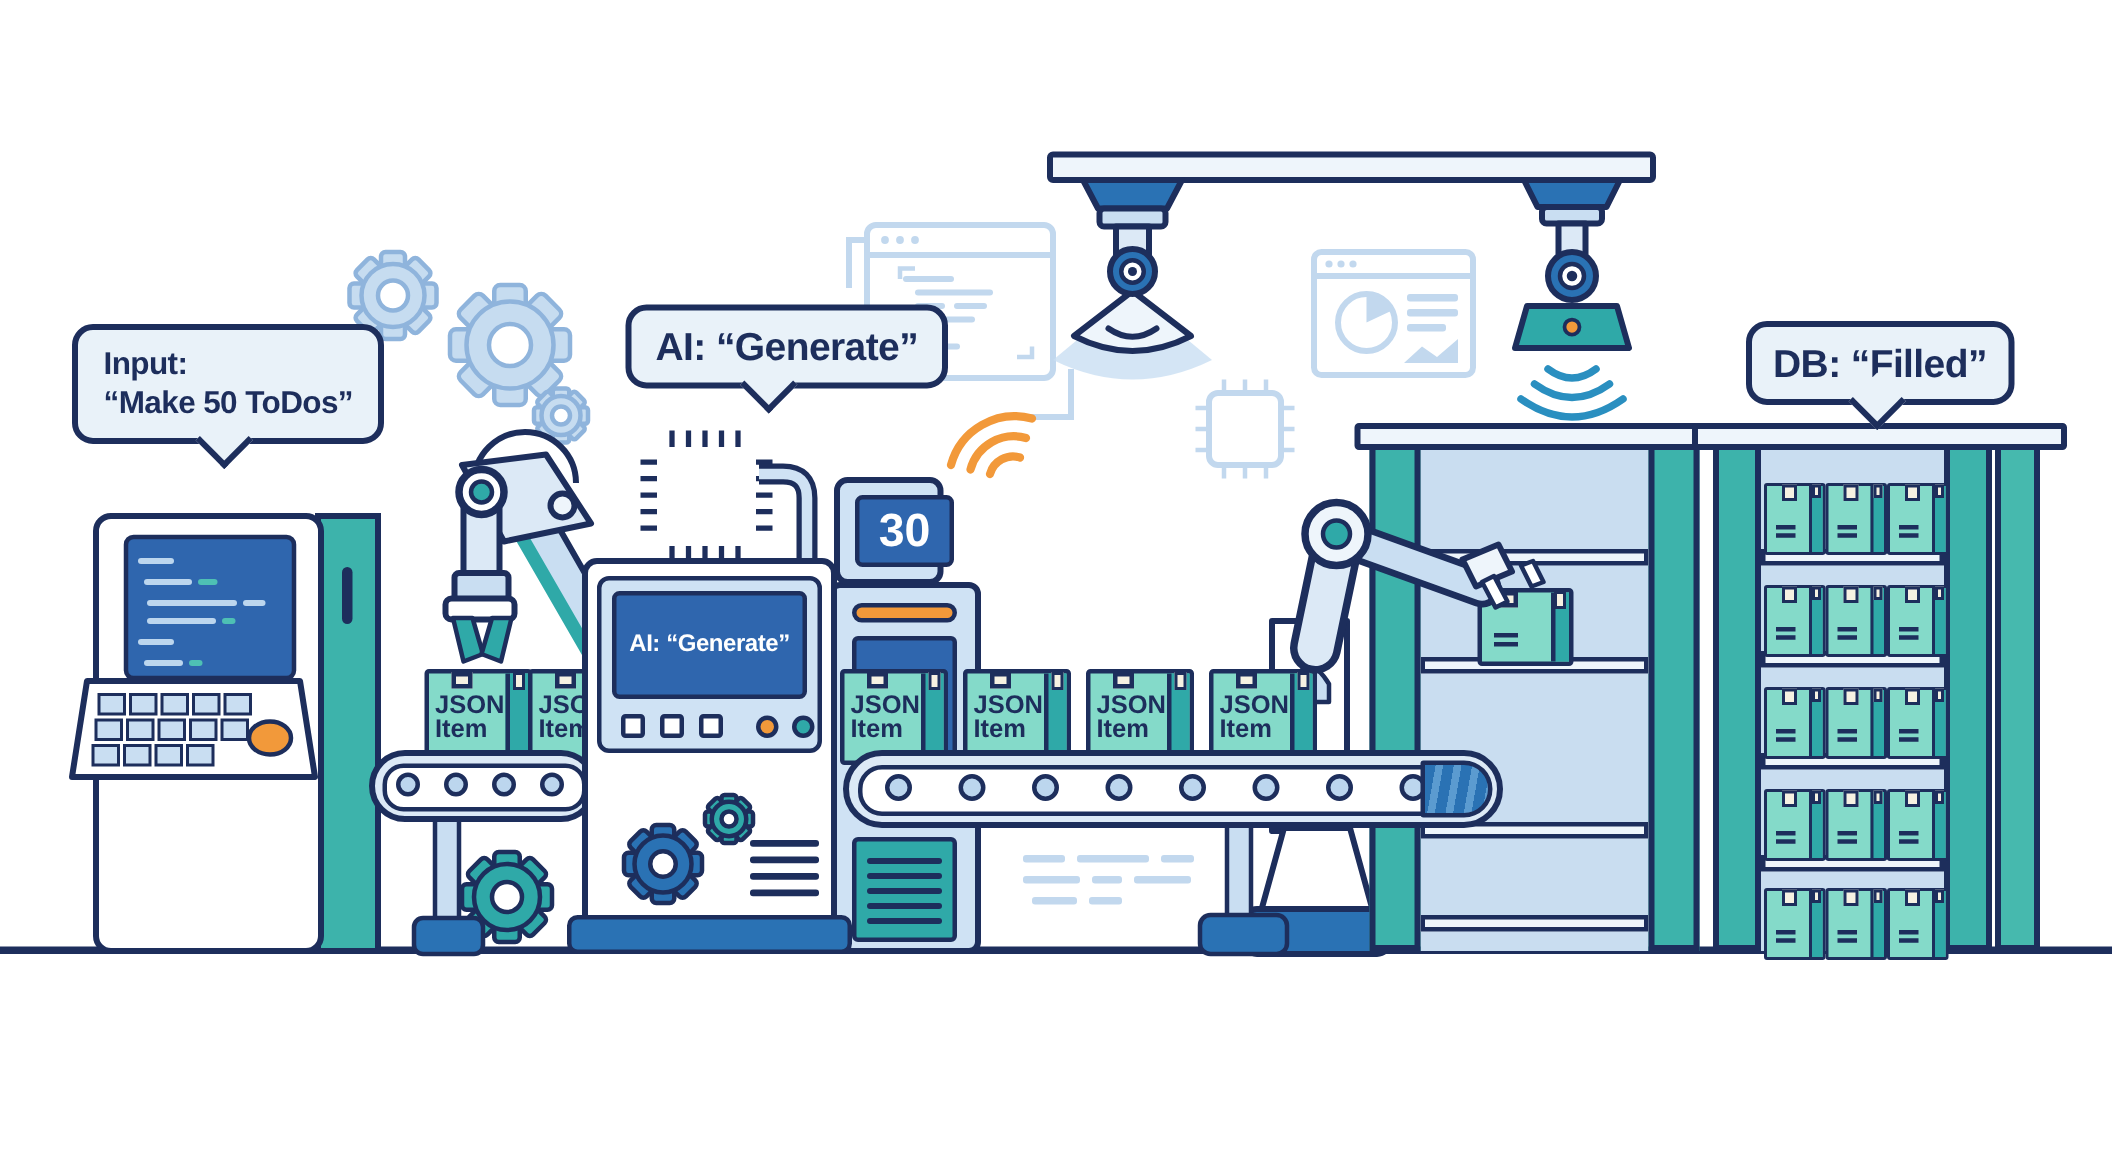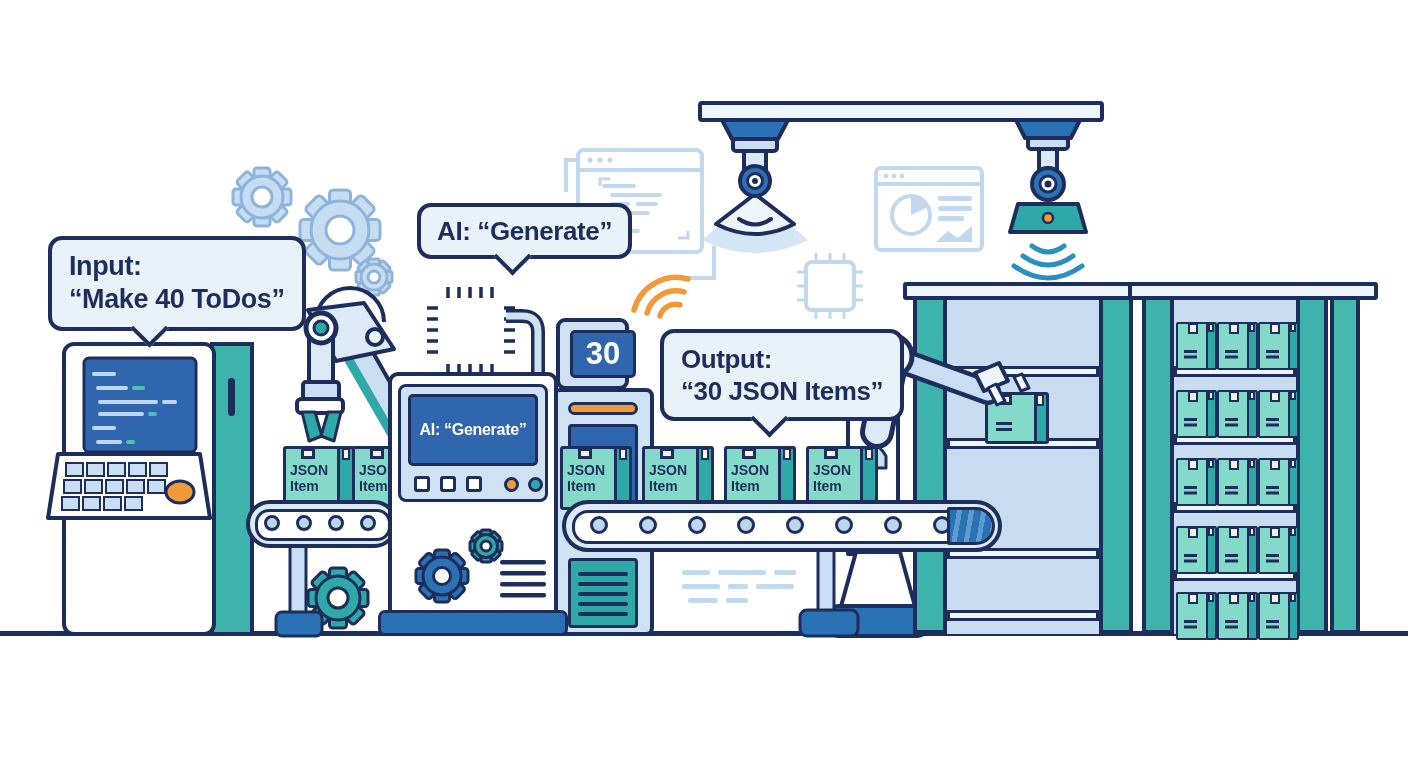--- a/index.html
+++ b/index.html
@@ -20,21 +20,21 @@
           border-right:4px solid var(--navy);border-bottom:4px solid var(--navy);
           transform:rotate(45deg);}
   .b-title{font-weight:700;}
   .b-quote{font-weight:700;}
   
   .jbox{position:absolute;z-index:3;width:66px;height:58px;background:var(--mint);
         border:3px solid var(--navy);border-radius:3px;}
   .jb-stripe{right:0;top:0;bottom:0;width:15px;background:var(--teal);border-left:3px solid var(--navy);}
   .jb-notch{left:15px;top:-1px;width:14px;height:11px;background:var(--cream);border:3px solid var(--navy);}
   .jb-snotch{right:2px;top:-1px;width:8px;height:12px;background:var(--cream);border:2.5px solid var(--navy);}
-  .jb-text{left:4px;top:13px;font-size:14px;font-weight:700;line-height:16px;color:var(--navy);position:absolute;}
+  .jb-text{left:4px;top:13px;font-size:17px;font-weight:700;line-height:16px;color:var(--navy);position:absolute;}
   .jb-text span{display:block;}
   .gbox{width:58px;height:48px;}
   .gdash{left:8px;top:27px;width:16px;height:3px;background:var(--navy);box-shadow:0 6px 0 var(--navy);}
   
   .dbox{position:absolute;width:37px;height:44px;background:var(--mint);border:2.5px solid var(--navy);border-radius:2px;}
   .dn{left:10px;top:-1px;width:10px;height:11px;background:var(--cream);border:2.5px solid var(--navy);}
   .ds{right:0;top:0;bottom:0;width:9px;background:var(--teal);border-left:2.5px solid var(--navy);}
   .dn2{right:1px;top:-1px;width:6px;height:9px;background:var(--cream);border:2px solid var(--navy);}
   .dd{left:6px;top:26px;width:13px;height:2.5px;background:var(--navy);box-shadow:0 5.5px 0 var(--navy);}
   
@@ -519,32 +519,32 @@
     <line x1="877" y1="432" x2="892" y2="360" stroke="#dce9f6" stroke-width="24" stroke-linecap="round"></line>
     <line x1="891" y1="357" x2="988" y2="392" stroke="#1d2e5c" stroke-width="26" stroke-linecap="round"></line>
     <line x1="891" y1="357" x2="988" y2="392" stroke="#c9def2" stroke-width="17" stroke-linecap="round"></line>
     <circle cx="891" cy="356" r="21" fill="#eef5fb" stroke="#1d2e5c" stroke-width="5"></circle>
     <circle cx="891" cy="356" r="9" fill="#2fa9a8" stroke="#1d2e5c" stroke-width="3"></circle>
     <path d="M975,373 L999,363 L1008,381 L984,391 Z" fill="#eef5fb" stroke="#1d2e5c" stroke-width="4" stroke-linejoin="round"></path>
     <path d="M988,388 l8,-4 9,17 -8,4 Z" fill="#fff" stroke="#1d2e5c" stroke-width="3" stroke-linejoin="round"></path>
     <path d="M1014,377 l8,-3 7,14 -8,3 Z" fill="#fff" stroke="#1d2e5c" stroke-width="3" stroke-linejoin="round"></path>
   </svg>
 
-  <div class="bubble" style="left:48px;top:236px;font-size:27px;">
+  <div class="bubble" style="left:48px;top:216px;font-size:21px;">
     <div class="b-title">Input:</div>
-    <div class="b-quote">“Make 40 ToDos”</div>
+    <div class="b-quote">“Make 50 ToDos”</div>
     <div class="tail" style="left:84px;"></div>
   </div>
 
   <div class="bubble" style="left:417px;top:203px;padding:8px 16px;">
     <span class="b-title">AI:</span>
     <span class="b-quote">“Generate”</span>
     <div class="tail" style="left:78px;"></div>
   </div>
 
-  <div class="bubble" style="left:660px;top:329px;">
-    <div class="b-title">Output:</div>
-    <div class="b-quote">“30 JSON Items”</div>
-    <div class="tail" style="left:92px;"></div>
-  </div>
-
+
+  <div class="bubble" style="left:1164px;top:214px;padding:8px 14px;">
+    <span class="b-title">DB:</span>
+    <span class="b-quote">“Filled”</span>
+    <div class="tail" style="left:70px;"></div>
+  </div>
 
 </div>
 
 </body></html>

